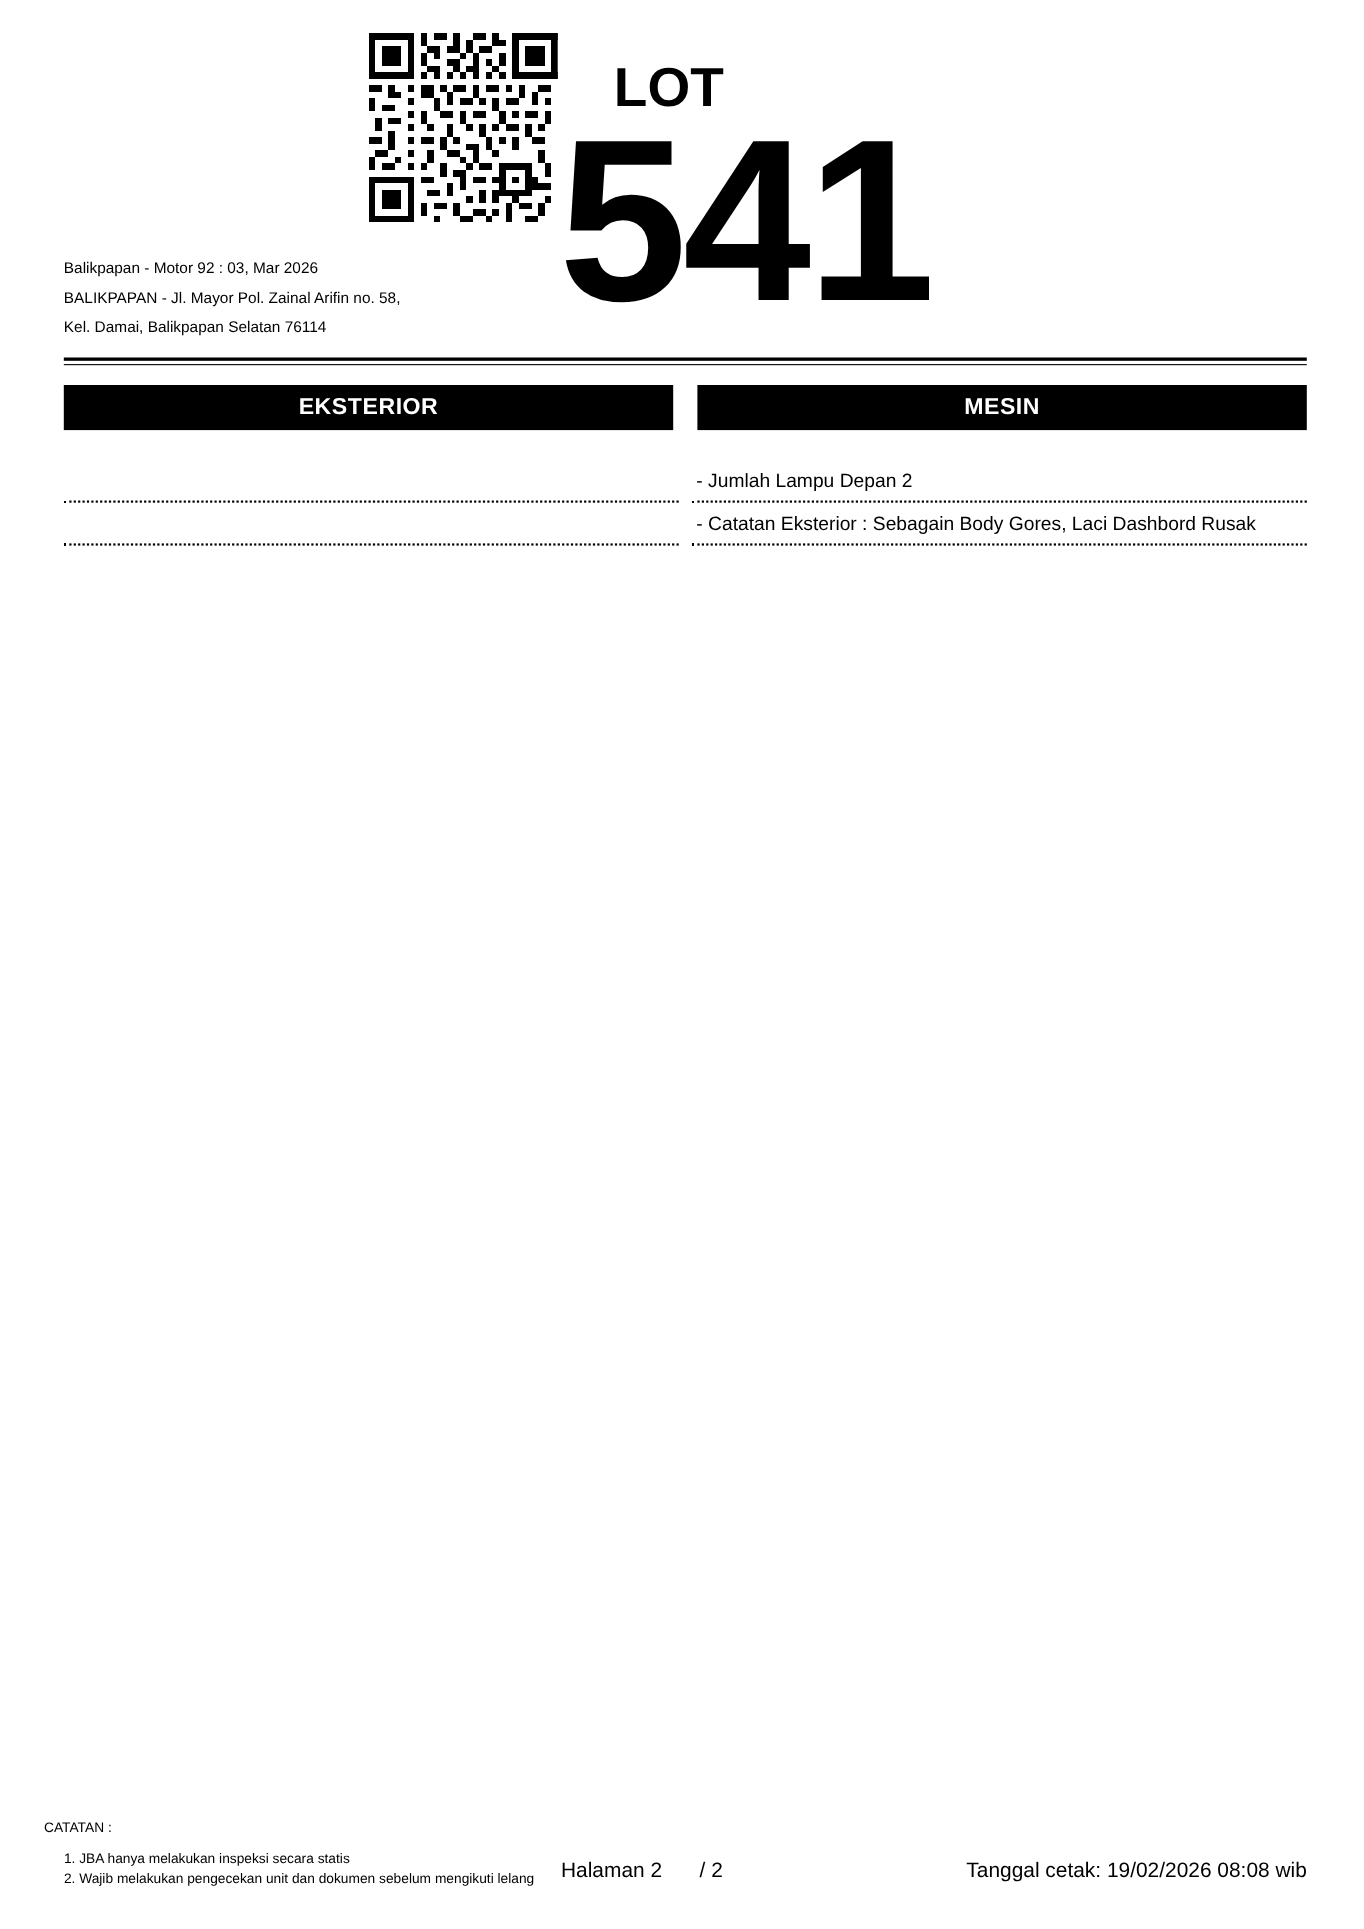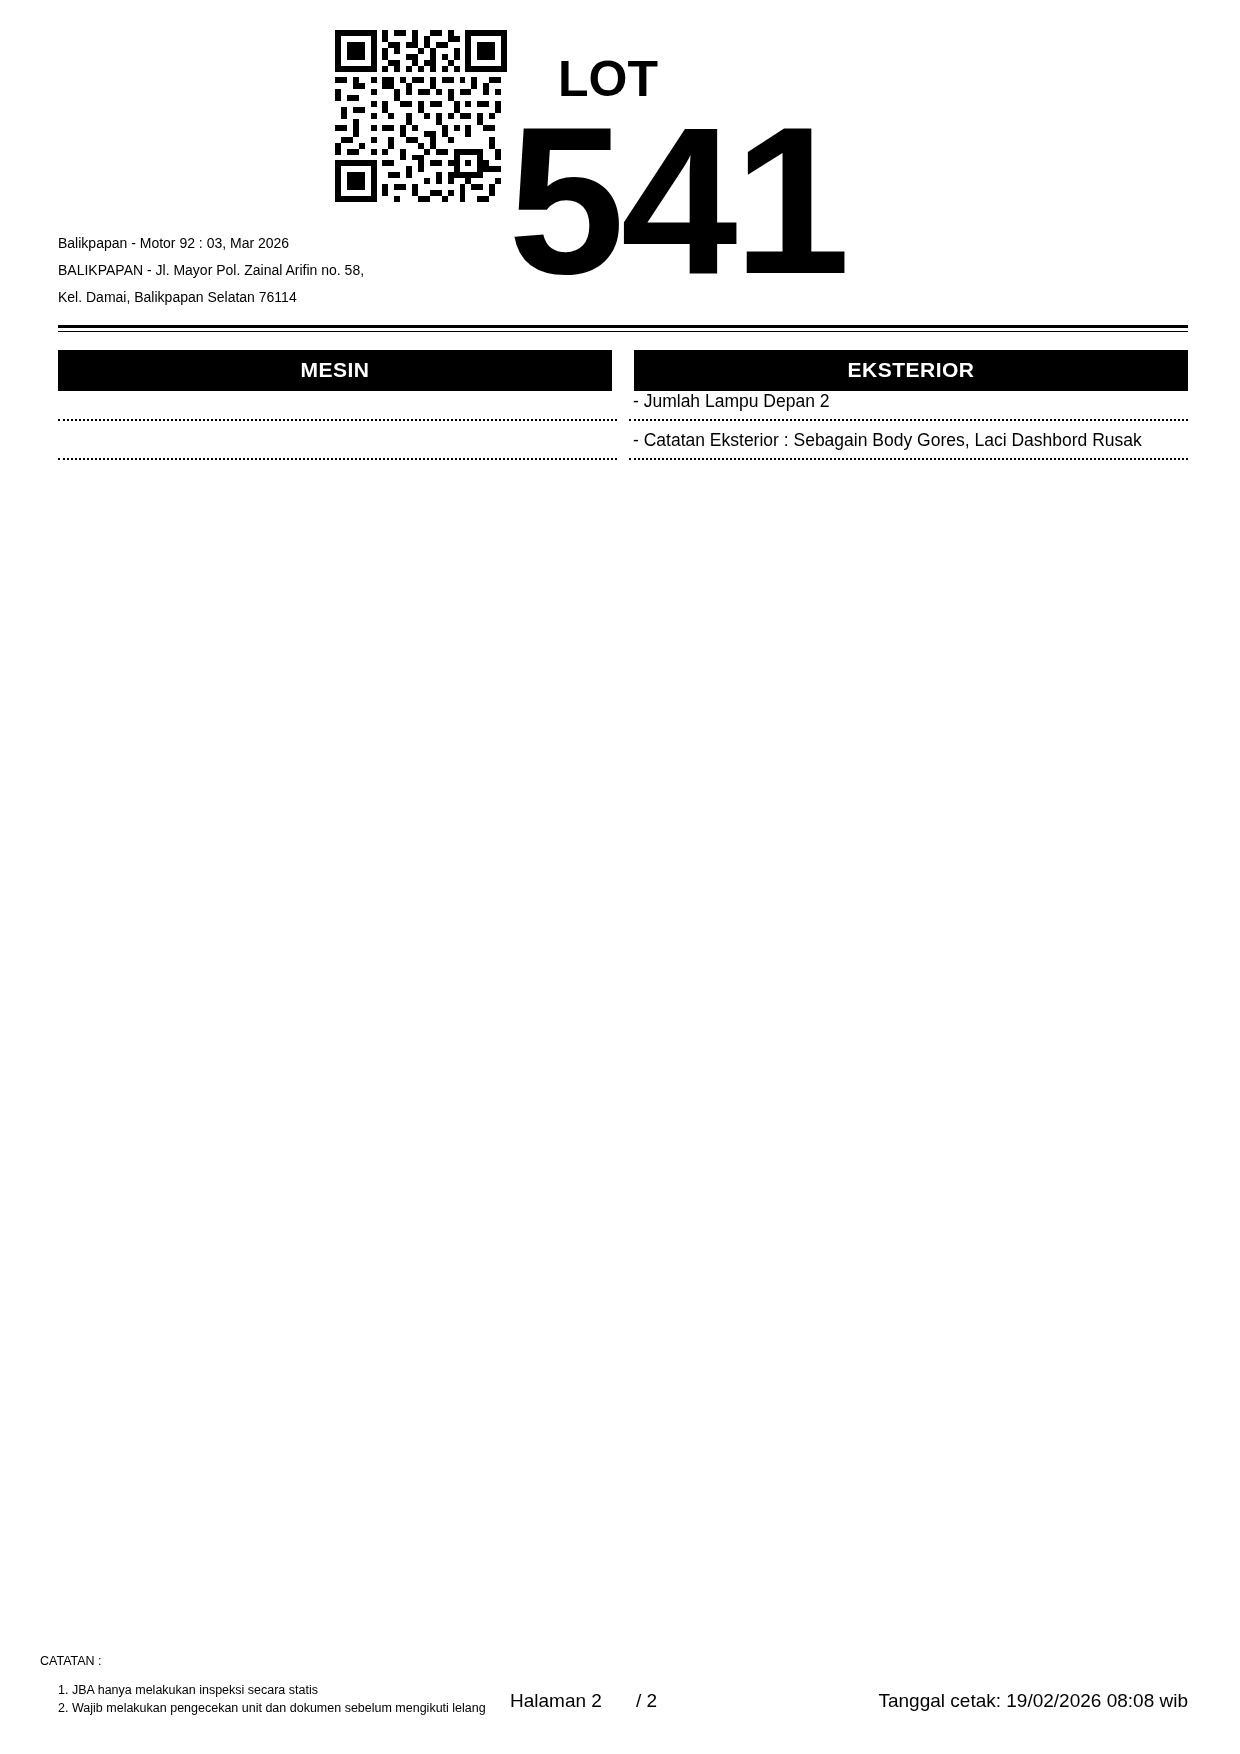--- a/index.html
+++ b/index.html
@@ -108,21 +108,21 @@
     letter-spacing: 0.5px;
     text-align: center;
     padding: 8px 0 9px 0;
     flex: 1 1 0;
   }
 
   
   .cols {
     position: absolute;
     left: 58px;
-    top: 382px;
+    top: 418px;
     width: 1130px;
     display: flex;
     gap: 12px;
   }
   .col { flex: 1 1 0; }
 
   .row {
     font-size: 17.5px;
     line-height: 22px;
     padding: 8px 2px 7px 4px;
@@ -351,22 +351,22 @@
       <div>Balikpapan - Motor 92 : 03, Mar 2026</div>
       <div>BALIKPAPAN - Jl. Mayor Pol. Zainal Arifin no. 58,</div>
       <div>Kel. Damai, Balikpapan Selatan 76114</div>
     </div>
   </div>
 
   <div class="rule-thick"></div>
   <div class="rule-thin"></div>
 
   <div class="sections">
+    <div class="sec-head">EKSTERIOR</div>
     <div class="sec-head">MESIN</div>
-    <div class="sec-head">EKSTERIOR</div>
   </div>
 
   <div class="cols">
 
     <div class="col">
       <div class="row empty"></div>
       <div class="dots"></div>
       <div class="row empty"></div>
       <div class="dots"></div>
       <div class="row empty"></div>

